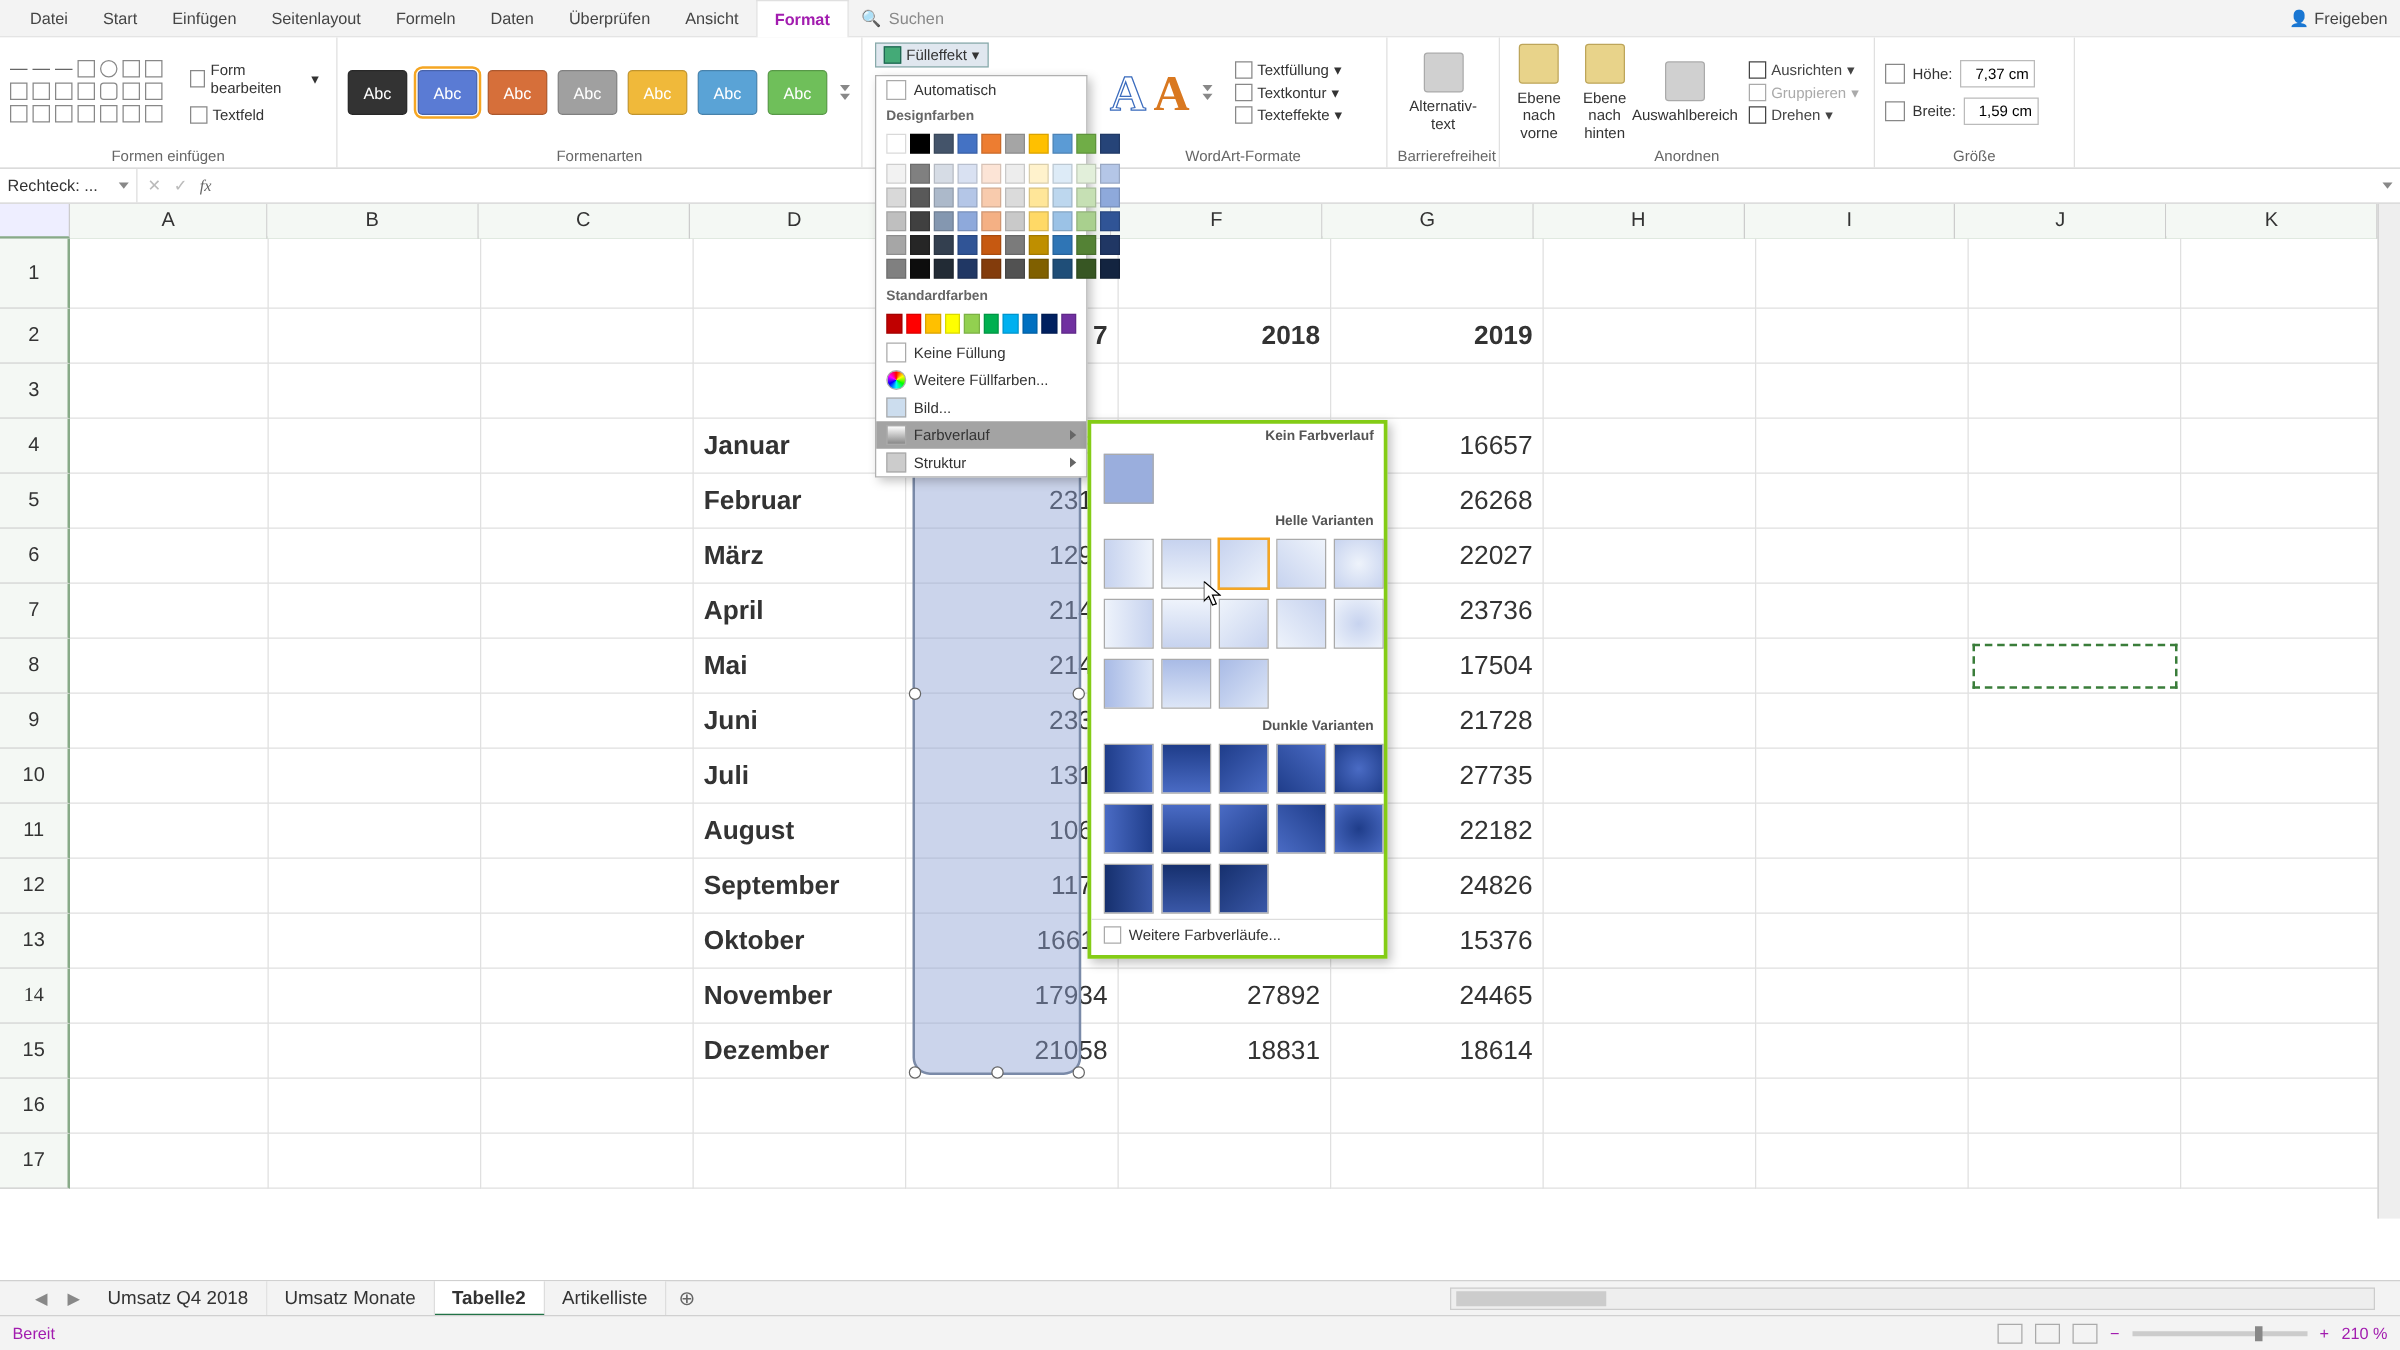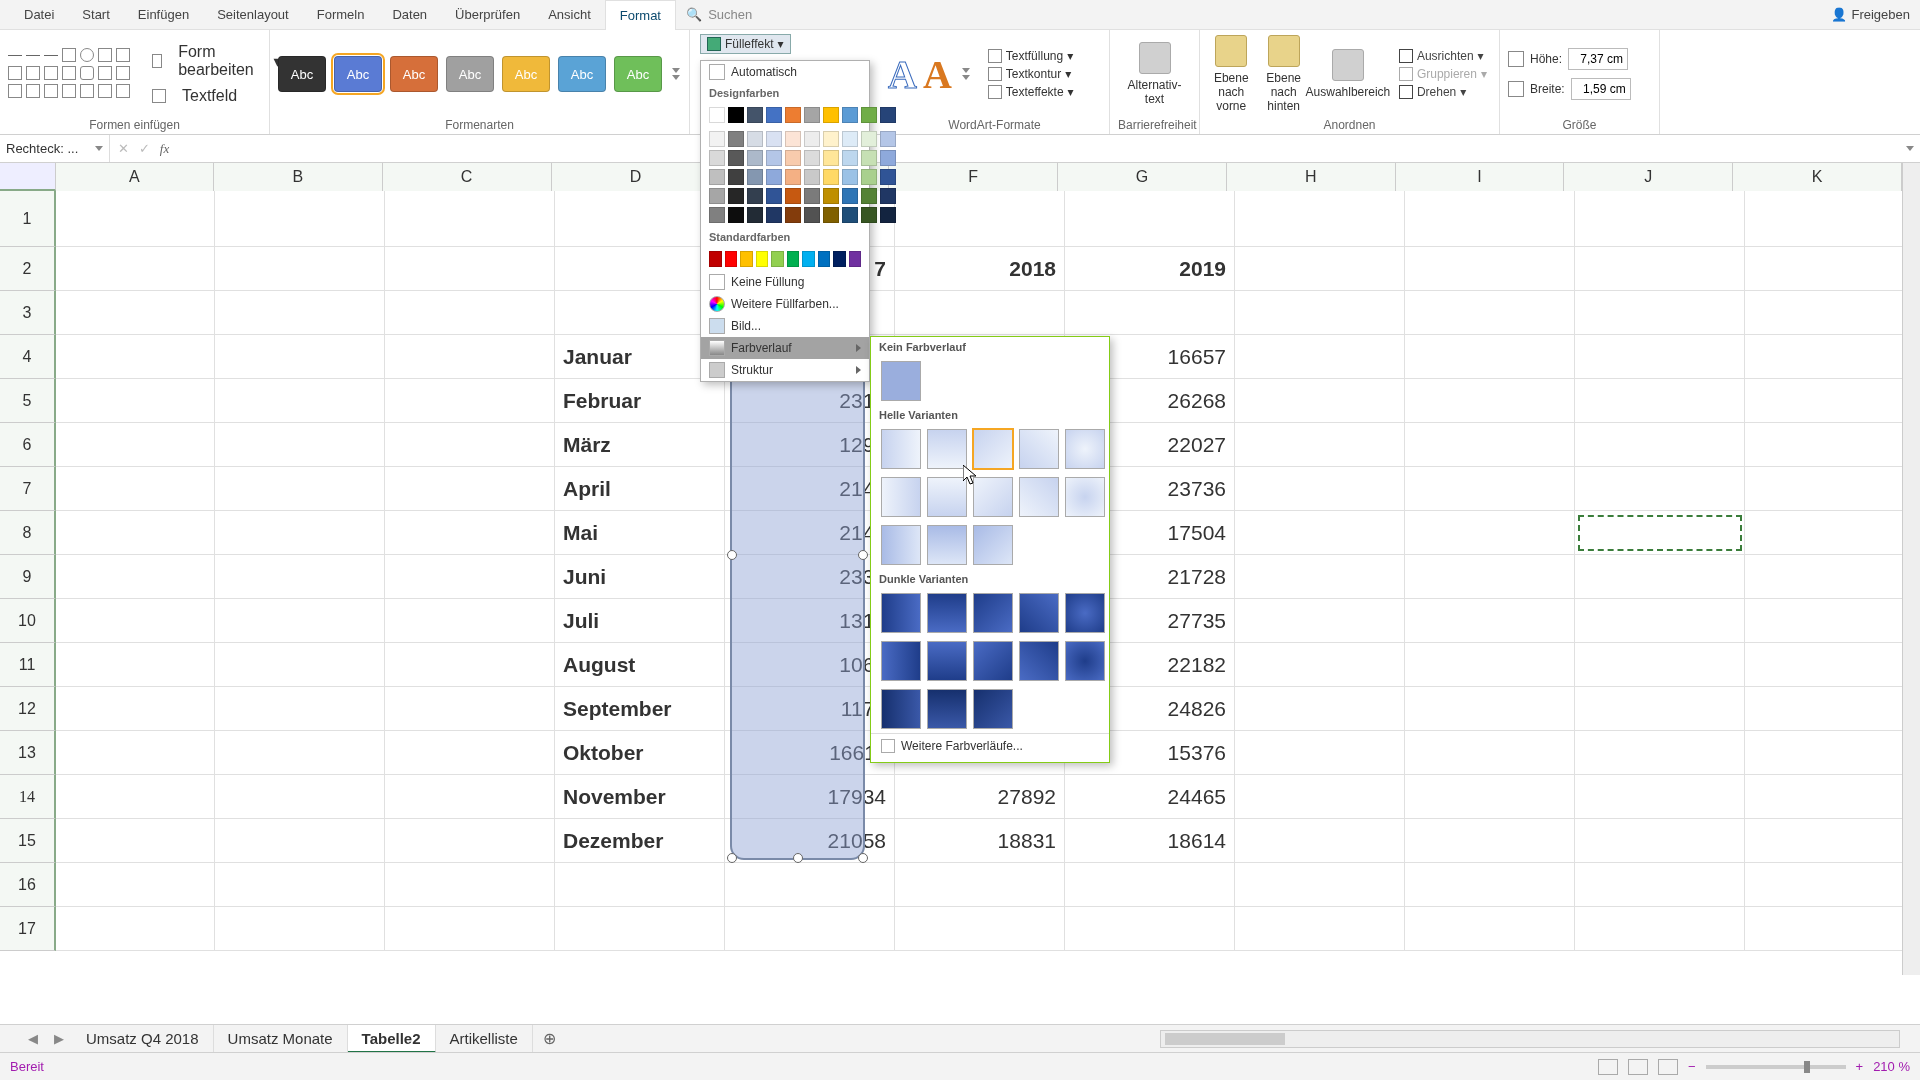--- a/index.html
+++ b/index.html
@@ -1,40 +1,40 @@
 <!DOCTYPE html>
 <html><head>
 <meta charset="utf-8">
 <style>
 * { box-sizing: border-box; margin: 0; padding: 0; font-family: "Segoe UI", Arial, sans-serif; }
 body { background: #fff; width: 1920px; height: 1080px; overflow: hidden; font-size: 13px; color: #333; } 
 
 
 .menu-tabs { display: flex; align-items: center; height: 30px; background: #f3f3f3; border-bottom: 1px solid #e0e0e0; padding-left: 10px; position: relative; }
 .menu-tabs .tab { padding: 0 14px; height: 30px; line-height: 30px; font-size: 13px; color: #444; cursor: default; }
-.menu-tabs .tab.active { background: #fff; color: #0c4a6e; border: 1px solid #e0e0e0; border-bottom: none; font-weight: 400; }
+.menu-tabs .tab.active { background: #fff; color: #a21caf; border: 1px solid #e0e0e0; border-bottom: none; font-weight: 700; }
 .menu-tabs .search { display: flex; align-items: center; margin-left: 10px; color: #888; gap: 6px; }
 .menu-tabs .right-controls { position: absolute; right: 10px; display: flex; gap: 20px; align-items: center; color: #fff; }
 .menu-tabs .right-controls .ctrl { color: #444; display: flex; gap: 4px; align-items: center; }
 .menu-tabs .right-controls .share { color: #444; }
 
 
 .ribbon { display: flex; height: 105px; background: #fff; border-bottom: 1px solid #d0d0d0; position: relative; }
 .ribbon-group { border-right: 1px solid #e0e0e0; display: flex; flex-direction: column; padding: 4px 8px 2px 8px; }
 .ribbon-group .content { flex: 1; display: flex; align-items: center; gap: 6px; }
 .ribbon-group .label { text-align: center; font-size: 12px; color: #666; padding-top: 4px; height: 18px; }
 
 
 .shapes-grid { display: grid; grid-template-columns: repeat(7, 16px); grid-auto-rows: 16px; gap: 2px; }
 .shapes-grid .sh { border: 1px solid #888; width: 14px; height: 14px; }
 .shapes-grid .sh.line { border: none; position: relative; }
 .shapes-grid .sh.line::after { content:""; position:absolute; left:0; top:7px; width:14px; height:1px; background:#666; }
 
 .insert-btns { display: flex; flex-direction: column; gap: 4px; margin-left: 8px; }
-.insert-btn { display: flex; align-items: center; gap: 16px; font-size: 16px; padding: 2px 6px; }
+.insert-btn { display: flex; align-items: center; gap: 4px; font-size: 12px; padding: 2px 6px; }
 .insert-btn .ico { width: 14px; height: 14px; border: 1px solid #888; }
 
 
 .style-swatches { display: flex; gap: 8px; align-items: center; }
 .swatch { width: 48px; height: 36px; border-radius: 4px; display: flex; align-items: center; justify-content: center; color: #fff; font-size: 13px; border: 1px solid rgba(0,0,0,.2); }
 .swatch.sel { outline: 2px solid #f5a623; outline-offset: 1px; }
 .style-more { width: 14px; display: flex; flex-direction: column; gap: 2px; padding-left: 4px; }
 .style-more .tri { width: 0; height: 0; border-left: 4px solid transparent; border-right: 4px solid transparent; border-top: 5px solid #888; }
 .fill-btn { display:flex; align-items:center; gap:4px; padding:2px 6px; font-size:12px; background:#e0e7ef; border:1px solid #8aa; }
 .fill-btn .ico { width:14px; height:14px; background:#4a7; border:1px solid #265; }
@@ -103,21 +103,21 @@
 .filldrop .row { display:flex; align-items:center; gap:6px; padding:3px 8px; }
 .filldrop .row.hov { background:#a3a3a3; }
 .filldrop .row .ico { width:16px; height:16px; border:1px solid #aaa; }
 .filldrop .theme-grid { display:grid; grid-template-columns: repeat(10, 16px); gap:3px; padding:4px 8px; }
 .filldrop .theme-grid .c { width:16px; height:16px; border:1px solid rgba(0,0,0,.15); }
 .filldrop .std-row { display:flex; gap:3px; padding:4px 8px; }
 .filldrop .std-row .c { width:16px; height:16px; border:1px solid rgba(0,0,0,.15); }
 .filldrop .arrow-r { margin-left:auto; width:0;height:0;border-top:4px solid transparent;border-bottom:4px solid transparent;border-left:5px solid #666; }
 
 
-.gradmenu { position:absolute; z-index:51; background:#fff; border:1px solid #84cc16; box-shadow:3px 3px 8px rgba(0,0,0,.25); font-size:12px; padding-bottom:4px; }
+.gradmenu { position:absolute; z-index:51; background:#fff; border:3px solid #84cc16; box-shadow:3px 3px 8px rgba(0,0,0,.25); font-size:12px; padding-bottom:4px;text-align:right; }
 .gradmenu .gm-label { padding:4px 8px; color:#555; font-weight:600; font-size:11px; }
 .gradmenu .gm-grid { display:grid; grid-template-columns: repeat(5, 40px); gap:6px; padding:4px 10px; }
 .gradmenu .gm-item { width:40px; height:40px; border:1px solid #aaa; background:#aab9e0; }
 .gradmenu .gm-item.hover { outline:2px solid #f5a623; outline-offset:-1px; }
 .gradmenu .gm-big { width:40px; height:40px; border:1px solid #aaa; background:#9aaedd; margin:4px 10px; }
 .gradmenu .gm-more { padding:5px 10px; border-top:1px solid #ddd; display:flex; gap:6px; align-items:center; }
 .gradmenu .gm-more .ico{width:14px;height:14px;border:1px solid #aaa;}
 
 
 .sheet-tabs { position:absolute; left:0; right:0; bottom:28px; height:28px; background:#f3f3f3; border-top:1px solid #d0d0d0; display:flex; align-items:center; padding-left:20px; gap:0; }

